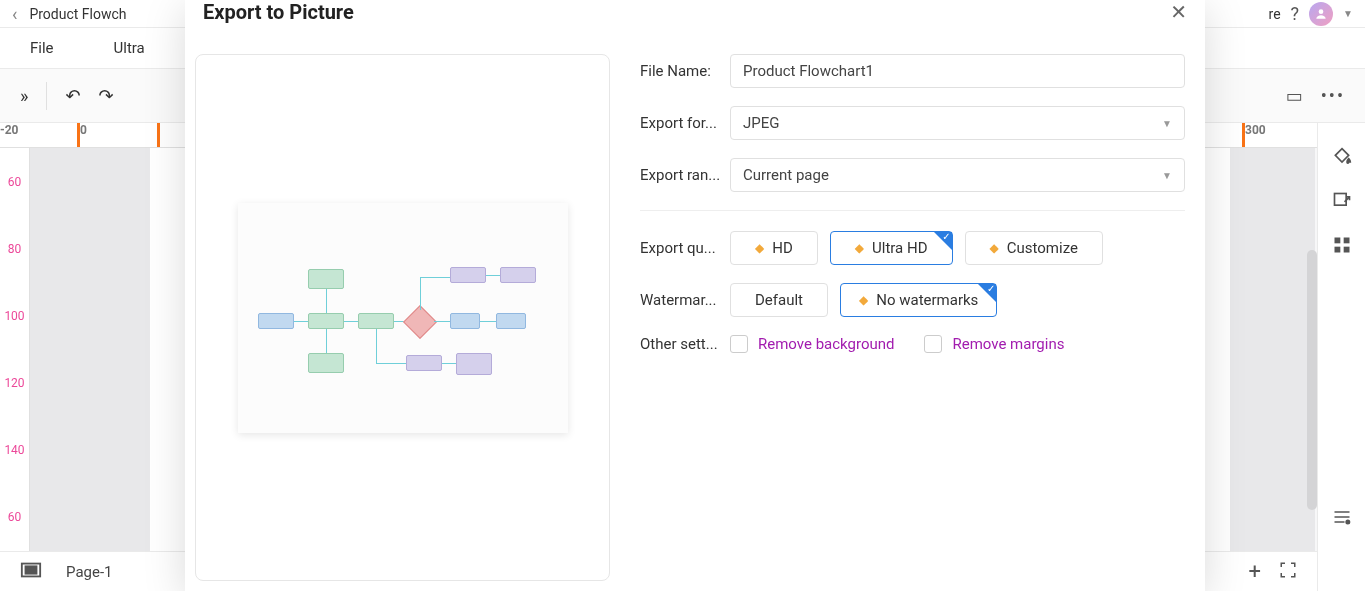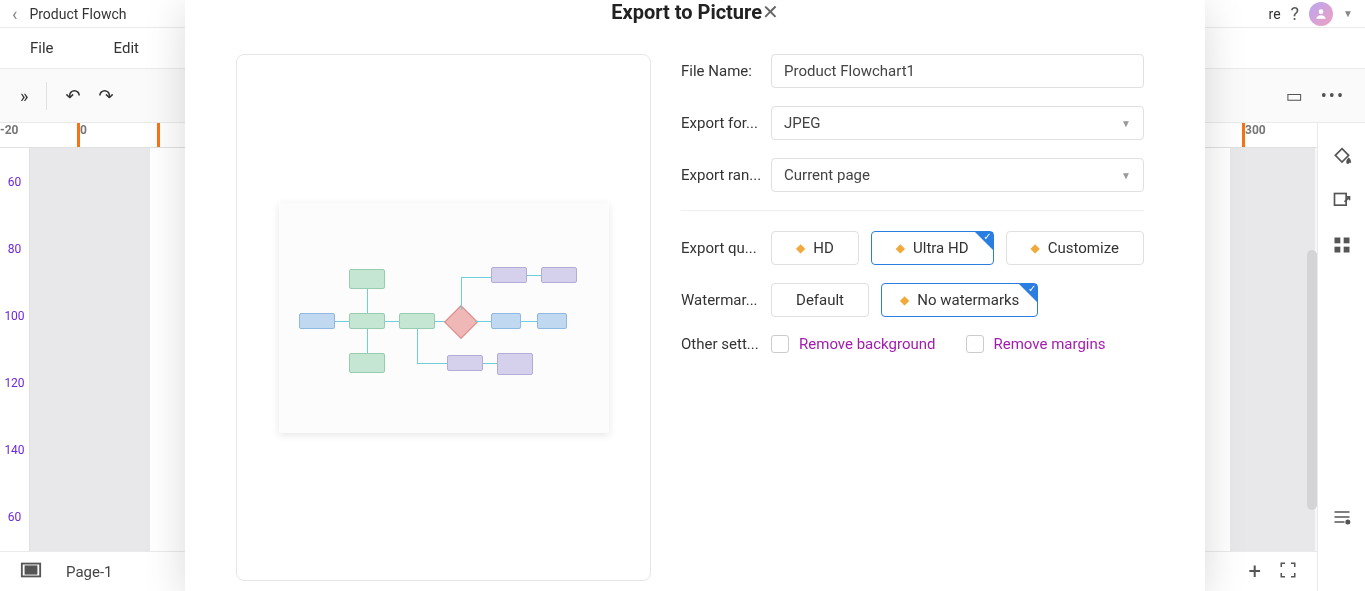--- a/index.html
+++ b/index.html
@@ -106,21 +106,21 @@
     }
     .ruler-v {
       position: absolute;
       top: 148px; left: 0;
       width: 30px;
       bottom: 40px;
       background: #fff;
       border-right: 1px solid #e0e0e0;
       display: flex;
       flex-direction: column;
-      color: #6d28d9;
+      color: #ec4899;
       font-size: 12px;
     }
     .ruler-v .tick {
       flex: 1;
       display: flex;
       align-items: center;
       justify-content: center;
     }
     .canvas-area {
       position: absolute;
@@ -182,21 +182,20 @@
     .modal {
       position: absolute;
       top: 0;
       left: 185px;
       width: 1020px;
       bottom: 0;
       background: #fff;
       box-shadow: 0 8px 40px rgba(0,0,0,0.15);
       display: flex;
       flex-direction: column;
-      align-items: center;
     }
     .modal-header {
       display: flex;
       align-items: center;
       padding: 0 18px;
       height: 24px;
     }
     .modal-title {
       font-size: 20px;
       font-weight: 700;
@@ -366,21 +365,21 @@
         <svg width="14" height="14" viewBox="0 0 24 24" fill="white">
             <circle cx="12" cy="8" r="4"></circle>
             <path d="M4 20c0-4 4-6 8-6s8 2 8 6"></path>
           </svg>
       </div>
       <span style="color:#888;font-size:10px;">▼</span>
     </div>
   </div>
   <div class="menu-bar">
     <span>File</span>
-    <span>Edit</span>
+    <span>Ultra</span>
   </div>
   <div class="toolbar">
     <span class="toolbar-icon">»</span>
     <span style="width:1px;height:28px;background:#e0e0e0;"></span>
     <span class="toolbar-icon">↶</span>
     <span class="toolbar-icon">↷</span>
     <div class="toolbar-more">
       <span style="font-size:18px;color:#555;">▭</span>
       <span style="font-size:18px;color:#555;letter-spacing:2px;">•••</span>
     </div>

